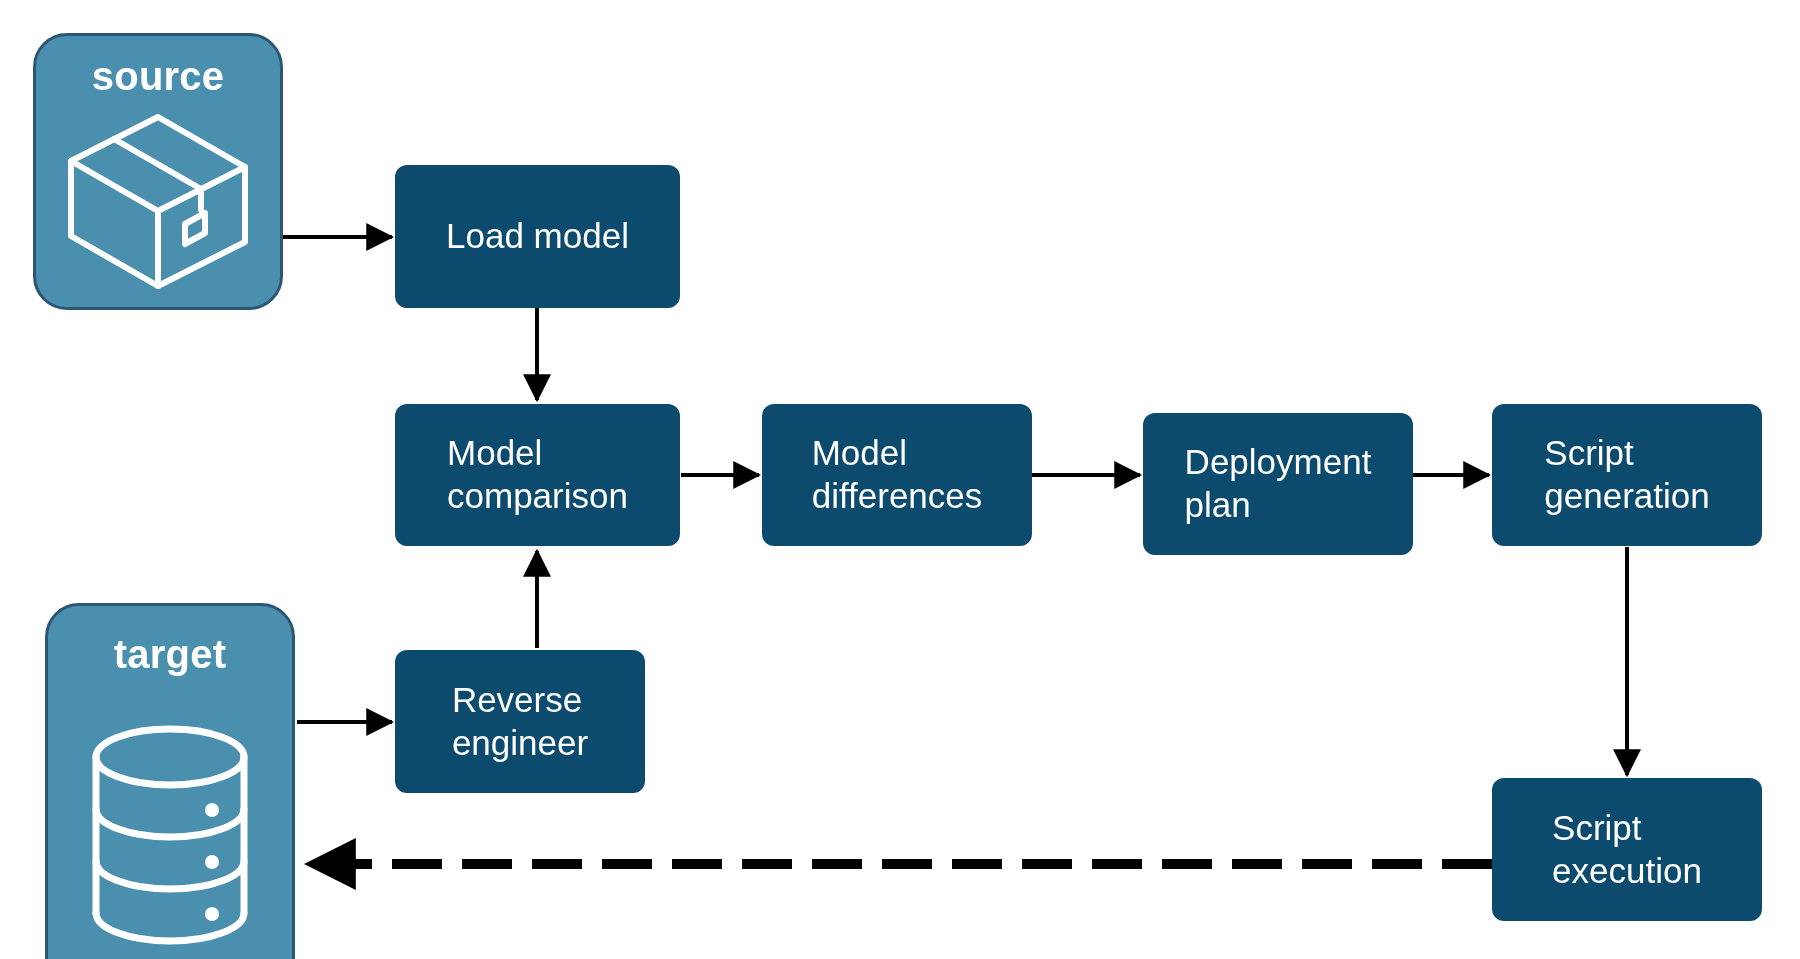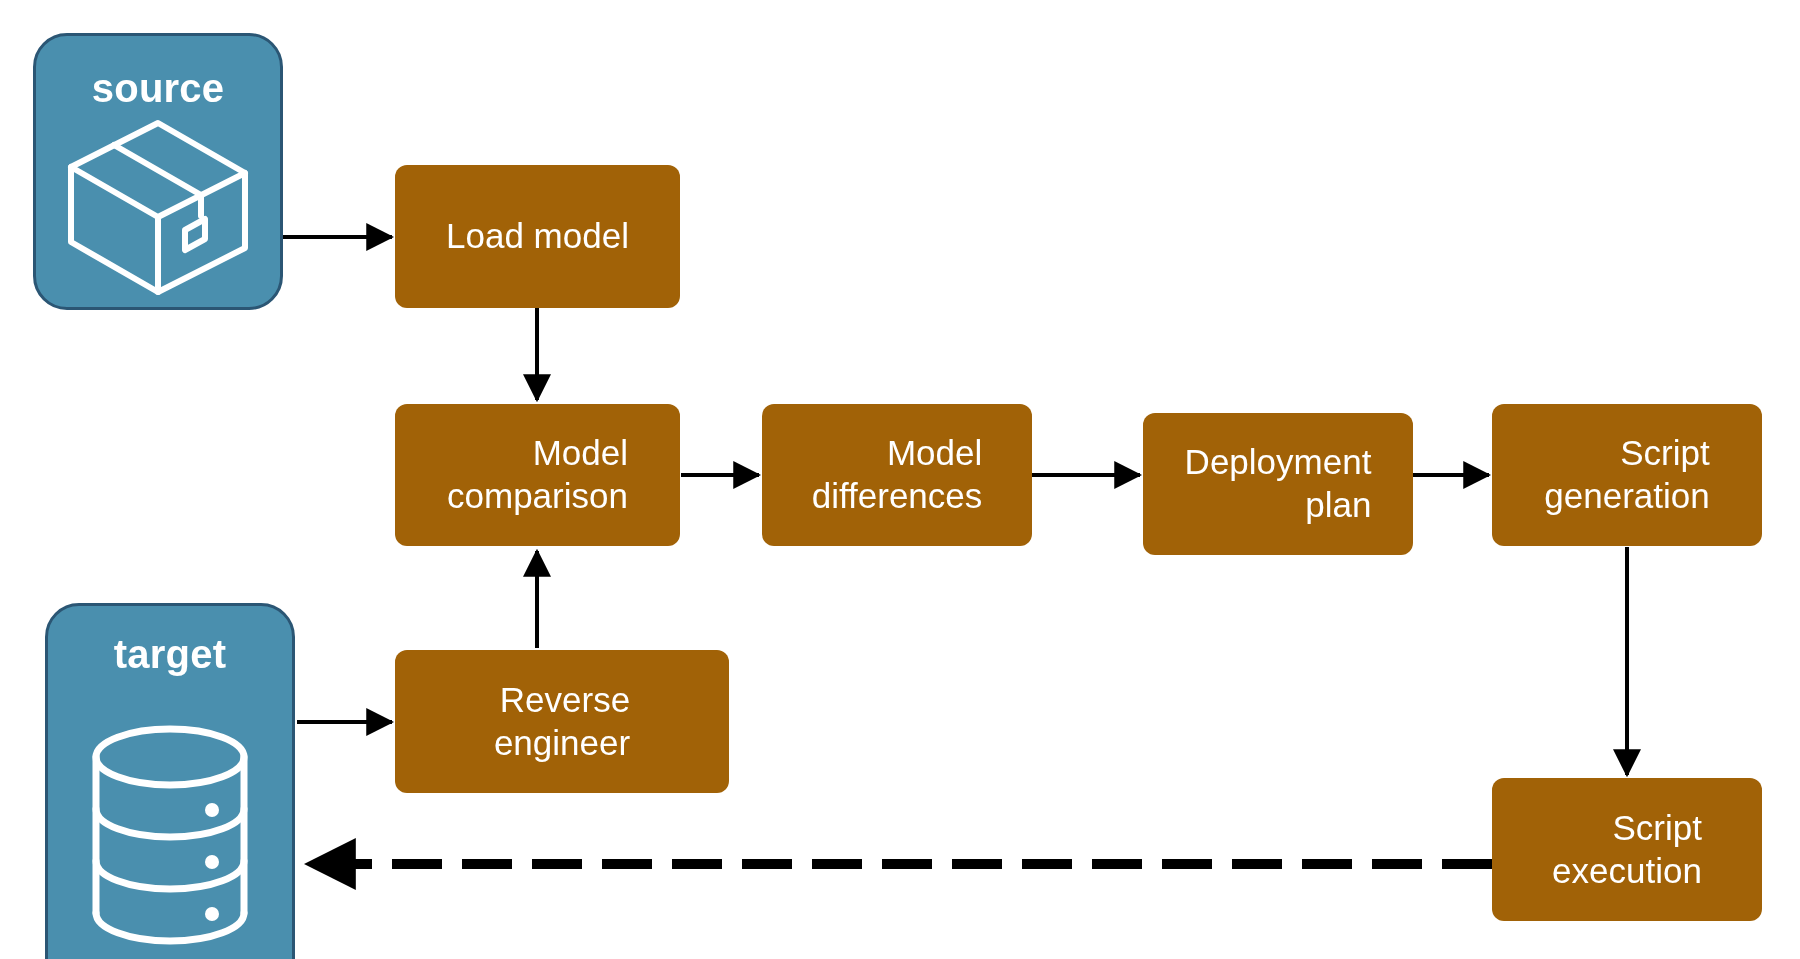--- a/index.html
+++ b/index.html
@@ -47,27 +47,27 @@
   .endpoint-icon {
     flex: 1 1 auto;
     display: flex;
     align-items: center;
     justify-content: center;
     width: 100%;
   }
   
   .process {
     position: absolute;
-    background: #a16207;
+    background: #0c4a6e;
     border-radius: 12px;
     box-sizing: border-box;
     display: flex;
     align-items: center;
     justify-content: center;
-    text-align: right;
+    text-align: left;
     color: #ffffff;
     font-size: 35px;
     line-height: 1.22;
     padding: 4px 10px;
     white-space: pre-line;
     user-select: none;
   }
 </style>
 </head>
 <body>
@@ -96,21 +96,21 @@
 
     <line x1="1627" y1="547" x2="1627" y2="775" stroke="#000000" stroke-width="4" marker-end="url(#arrow)"></line>
 
     <line x1="297" y1="722" x2="392" y2="722" stroke="#000000" stroke-width="4" marker-end="url(#arrow)"></line>
 
     <line x1="537" y1="648" x2="537" y2="551" stroke="#000000" stroke-width="4" marker-end="url(#arrow)"></line>
 
     <line x1="1492" y1="864" x2="308" y2="864" stroke="#000000" stroke-width="10" stroke-dasharray="50 20" marker-end="url(#arrow-fat)"></line>
   </svg>
 
-  <div class="endpoint" style="left:33px; top:33px; width:250px; height:277px; padding-top:32px;">
+  <div class="endpoint" style="left:33px; top:33px; width:250px; height:277px; padding-top:20px;">
     <div class="endpoint-label">source</div>
     <div class="endpoint-icon">
       <svg width="190" height="185" viewBox="0 0 190 185" xmlns="http://www.w3.org/2000/svg" fill="none" stroke="#ffffff" stroke-width="6" stroke-linejoin="round" stroke-linecap="round">
 
         <path d="M 95 8 L 182 58 L 182 133 L 95 177 L 8 127 L 8 52 Z"></path>
 
         <path d="M 8 52 L 95 102 L 182 58"></path>
         <path d="M 95 102 L 95 177"></path>
 
         <path d="M 51 30 L 138 80"></path>
@@ -145,19 +145,19 @@
 
   <div class="process" style="left:762px; top:404px; width:270px; height:142px;">Model
 differences</div>
 
   <div class="process" style="left:1143px; top:404px; width:270px; height:142px;margin-top:9px;">Deployment
 plan</div>
 
   <div class="process" style="left:1492px; top:404px; width:270px; height:142px;">Script
 generation</div>
 
-  <div class="process" style="left:395px; top:650px; width:334px; height:143px;">Reverse
+  <div class="process" style="left:395px; top:650px; width:250px; height:143px;">Reverse
 engineer</div>
 
   <div class="process" style="left:1492px; top:778px; width:270px; height:143px;">Script
 execution</div>
 
 </div>
 
 </body></html>

